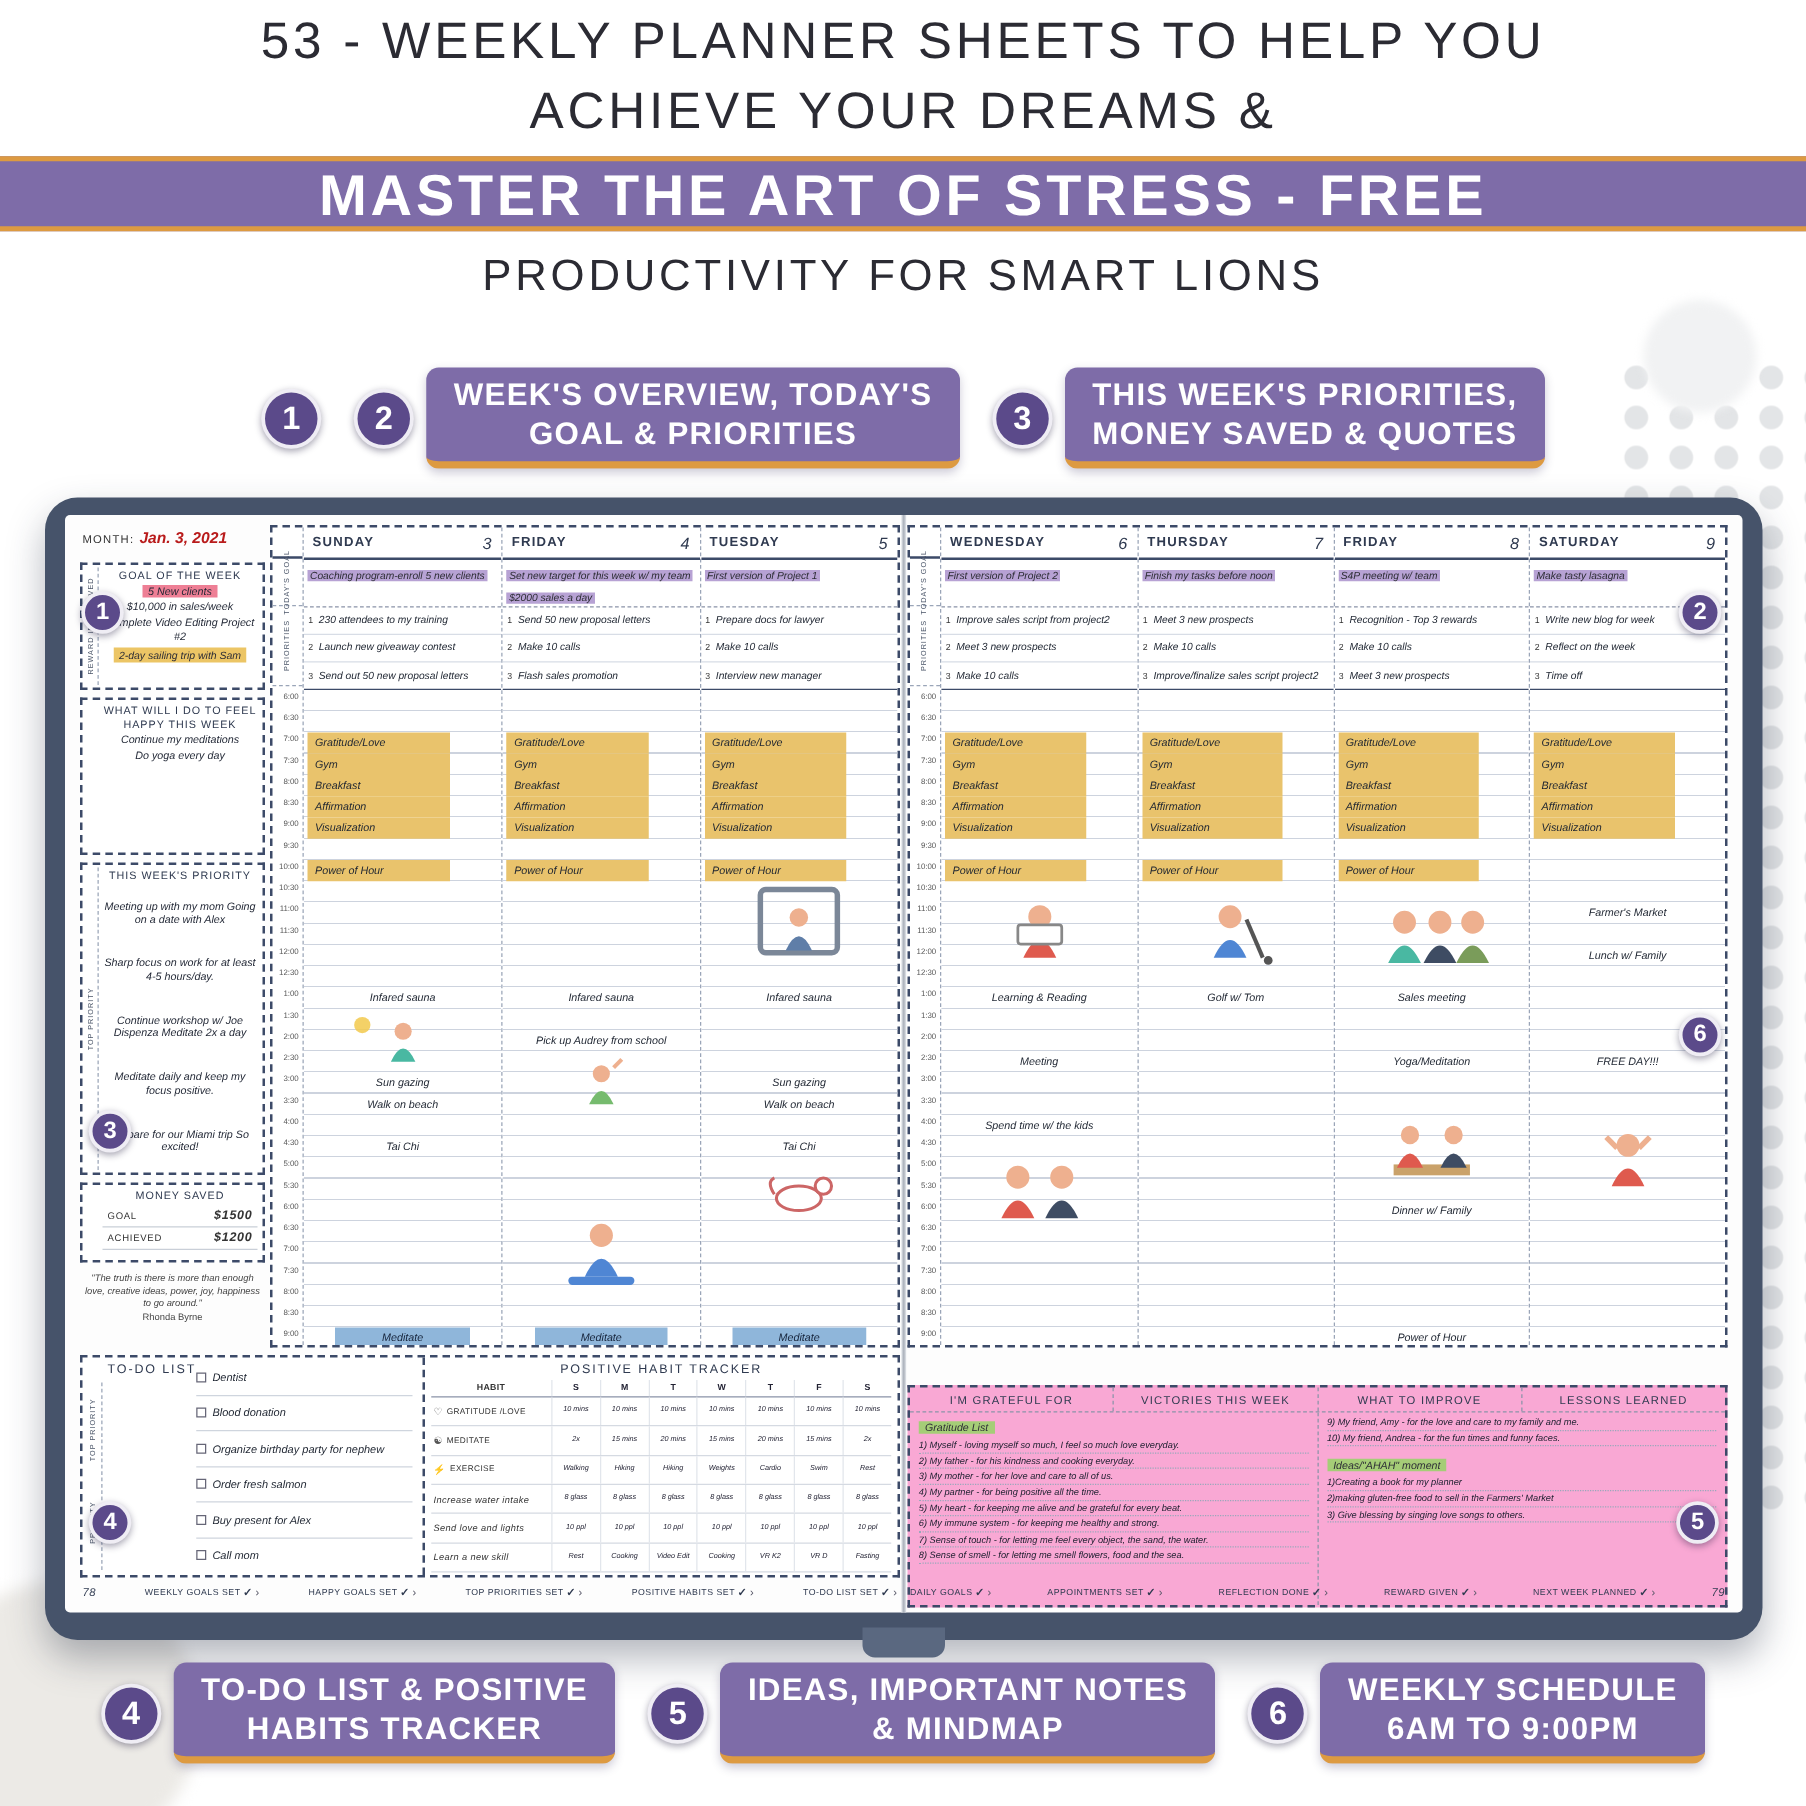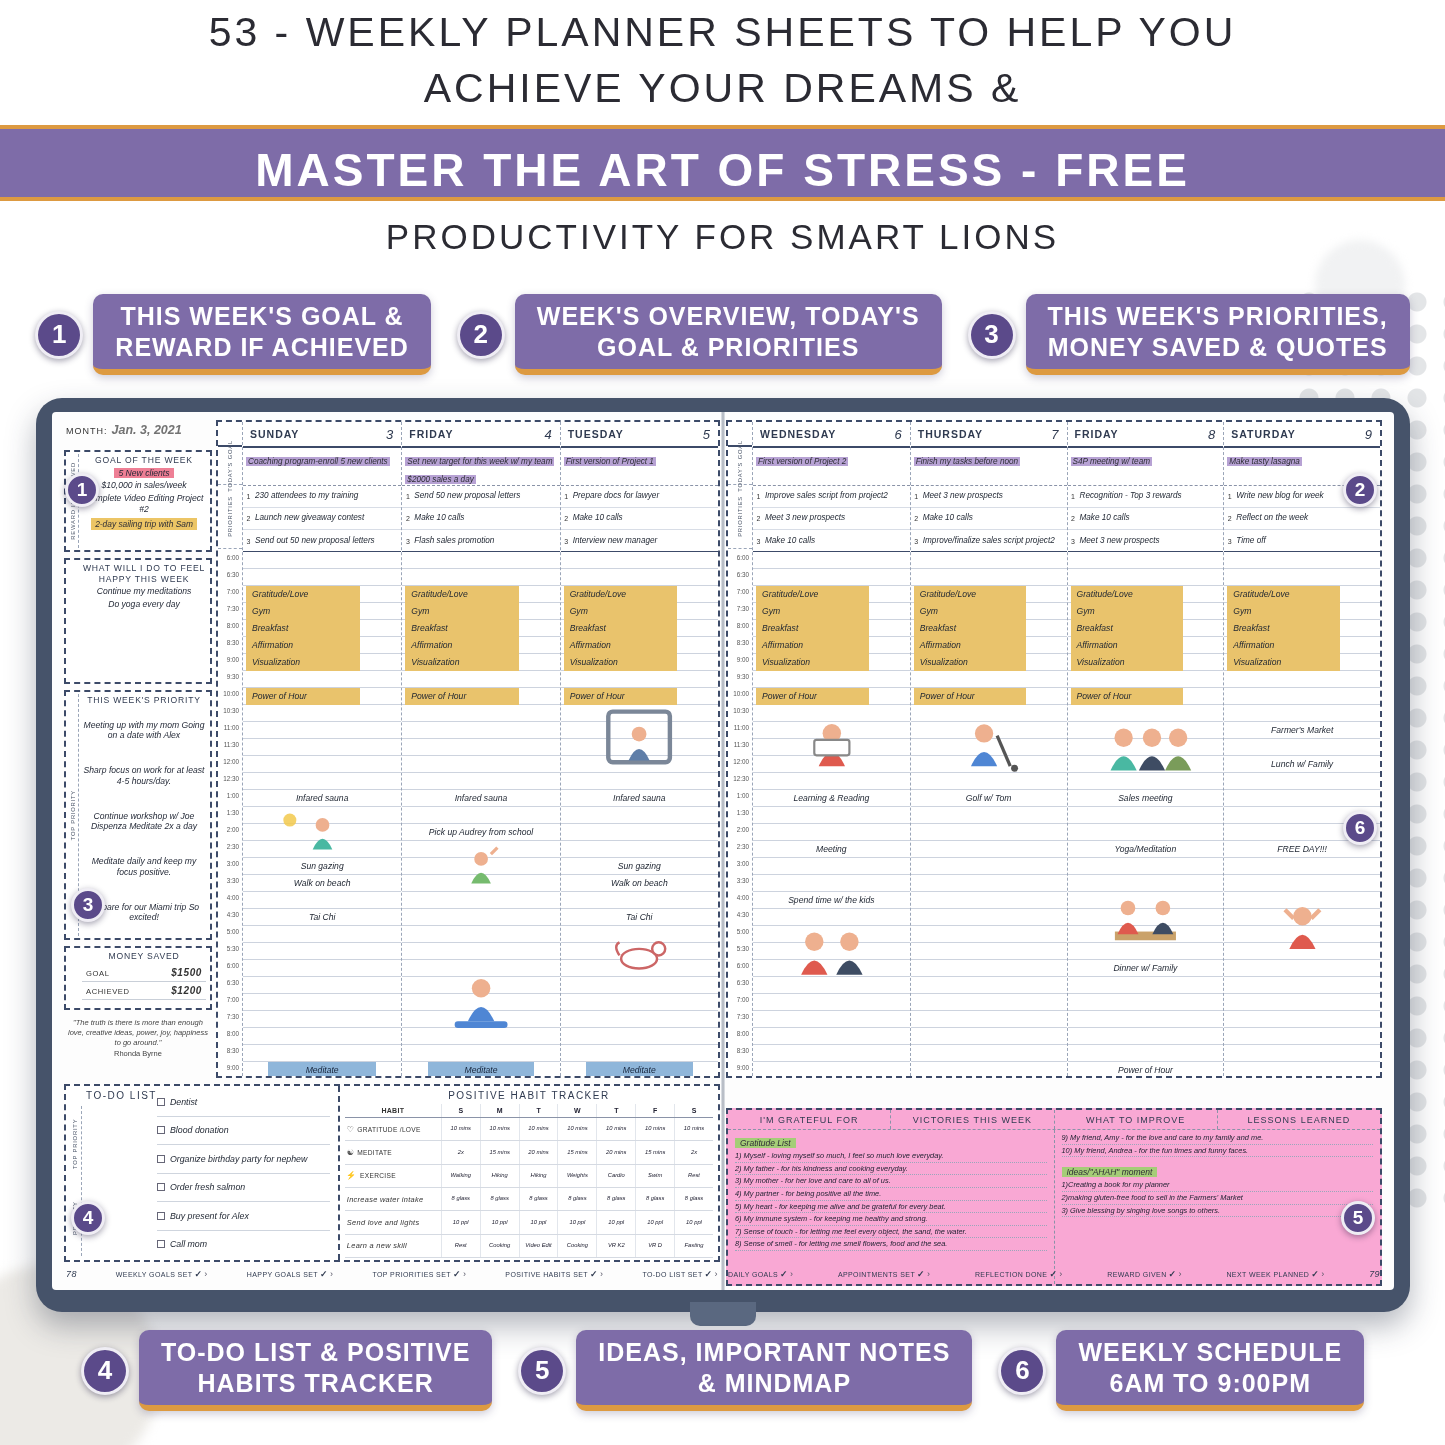--- a/index.html
+++ b/index.html
@@ -5,22 +5,22 @@
   *{margin:0;padding:0;box-sizing:border-box}
   html,body{width:1445px;height:1445px}
   body{position:relative;background:#fff;font-family:"Liberation Sans",sans-serif;overflow:hidden;color:#2d2d35}
   
   .dots{position:absolute;right:-10px;top:290px;width:160px;height:930px;z-index:0;
         background:radial-gradient(circle at 14px 12px,#e0e2e4 9px,transparent 10px);background-size:36px 32px;opacity:.9}
   .blob1{position:absolute;left:-60px;bottom:-40px;width:220px;height:220px;border-radius:50%;background:#eceae6;filter:blur(6px);z-index:0}
   .blob2{position:absolute;right:40px;top:240px;width:90px;height:90px;border-radius:50%;background:#f1f2f3;filter:blur(4px);z-index:0}
   
   .h1{ text-align:center;font-size:41px;letter-spacing:3px;font-weight:500;color:#2b2b33;margin-top:8px;line-height:1.18}
-  .banner{margin-top:12px;background:#7e6ca8;border-top:4px solid #dd9a41;border-bottom:4px solid #dd9a41;height:76px;
-          display:flex;align-items:flex-end;justify-content:center;color:#fff;font-size:46px;font-weight:700;letter-spacing:3px}
+  .banner{margin-top:12px;background:#7e6ca8;border-top:4px solid #dd9a41;border-bottom:4px solid #dd9a41;height:60px;
+          display:flex;align-items:flex-start;justify-content:center;color:#fff;font-size:46px;font-weight:700;letter-spacing:3px}
   .subtitle{text-align:center;font-size:35px;letter-spacing:3px;color:#2b2b33;margin-top:16px;font-weight:500}
   
   .crow{position:absolute;left:0;right:0;display:flex;justify-content:center;gap:26px;align-items:center;z-index:3}
   .crow.top{top:294px}.crow.bottom{top:1330px}
   .callout{display:flex;align-items:center;gap:10px}
   .badge{background:#5b4a8a;color:#fff;border-radius:50%;display:flex;align-items:center;justify-content:center;
          font-weight:700;border:3px solid rgba(255,255,255,.9);box-shadow:0 2px 6px rgba(30,25,60,.4);flex:none}
   .badge.big{width:48px;height:48px;font-size:26px}
   .cbox{background:#7e6ca8;border-radius:10px;border-bottom:6px solid #dd9a41;color:#fff;text-align:center;
         padding:7px 22px;min-height:76px;display:flex;flex-direction:column;justify-content:center;box-shadow:0 3px 8px rgba(60,50,100,.25)}
@@ -33,21 +33,21 @@
   .spine{position:absolute;left:50%;top:0;bottom:0;width:4px;transform:translateX(-50%);
          background:linear-gradient(to right,#e6e9ed,#aab0ba,#e6e9ed)}
   .page{position:absolute;top:6px;height:866px;width:664px}
   .page.lp{left:8px}.page.rp{right:8px}
   .vtext{writing-mode:vertical-rl;transform:rotate(180deg);font-size:5.8px;letter-spacing:.8px;color:#4a5568;
          text-transform:uppercase;white-space:nowrap}
   
   .sidebar{position:absolute;left:4px;top:2px;width:148px;display:flex;flex-direction:column;gap:6px;z-index:1}
   .month{height:24px;display:flex;align-items:baseline;gap:4px;padding:3px 2px}
   .mlabel{font-size:9px;letter-spacing:1px;color:#333}
-  .mvalue{font-size:12.5px;font-style:italic;font-weight:700;color:#737373}
+  .mvalue{font-size:12.5px;font-style:italic;font-weight:700;color:#b91c1c}
   .sbox{border:2px dashed #3c4a68;position:relative;padding:3px 4px 3px 16px;background:#fff}
   .stitle{font-size:8.6px;letter-spacing:.8px;text-align:center;color:#2f3a50;margin-bottom:2px;line-height:1.25}
   .sitem{font-size:8.6px;font-style:italic;text-align:center;color:#1f2533;margin:2px 0;line-height:1.25}
   .gbox{height:102px}.hbox{height:126px}
   .pbox{height:250px;display:flex;flex-direction:column}
   .plist{flex:1;display:flex;flex-direction:column;justify-content:space-around}
   .mbox{height:64px}
   .qbox{height:56px;padding:2px 4px}
   .quote{font-size:7.5px;font-style:italic;text-align:center;color:#444;line-height:1.3}
   .qauthor{font-size:7.5px;text-align:center;color:#444;margin-top:2px}
@@ -142,24 +142,20 @@
 <div class="h1">53 - WEEKLY PLANNER SHEETS TO HELP YOU</div>
 <div class="h1">ACHIEVE YOUR DREAMS &amp;</div>
 <div class="banner">
   <span>MASTER THE ART OF STRESS - FREE</span>
 </div>
 <div class="subtitle">PRODUCTIVITY FOR SMART LIONS</div>
 
 <div class="crow top" id="callouts-top">
     <div class="callout">
       <div class="badge big">1</div>
-      <div class="cbox">
-        <div class="cl">THIS WEEK'S GOAL &amp;</div>
-        <div class="cl">REWARD IF ACHIEVED</div>
-      </div>
     </div>
     <div class="callout">
       <div class="badge big">2</div>
       <div class="cbox">
         <div class="cl">WEEK'S OVERVIEW, TODAY'S</div>
         <div class="cl">GOAL &amp; PRIORITIES</div>
       </div>
     </div>
     <div class="callout">
       <div class="badge big">3</div>

